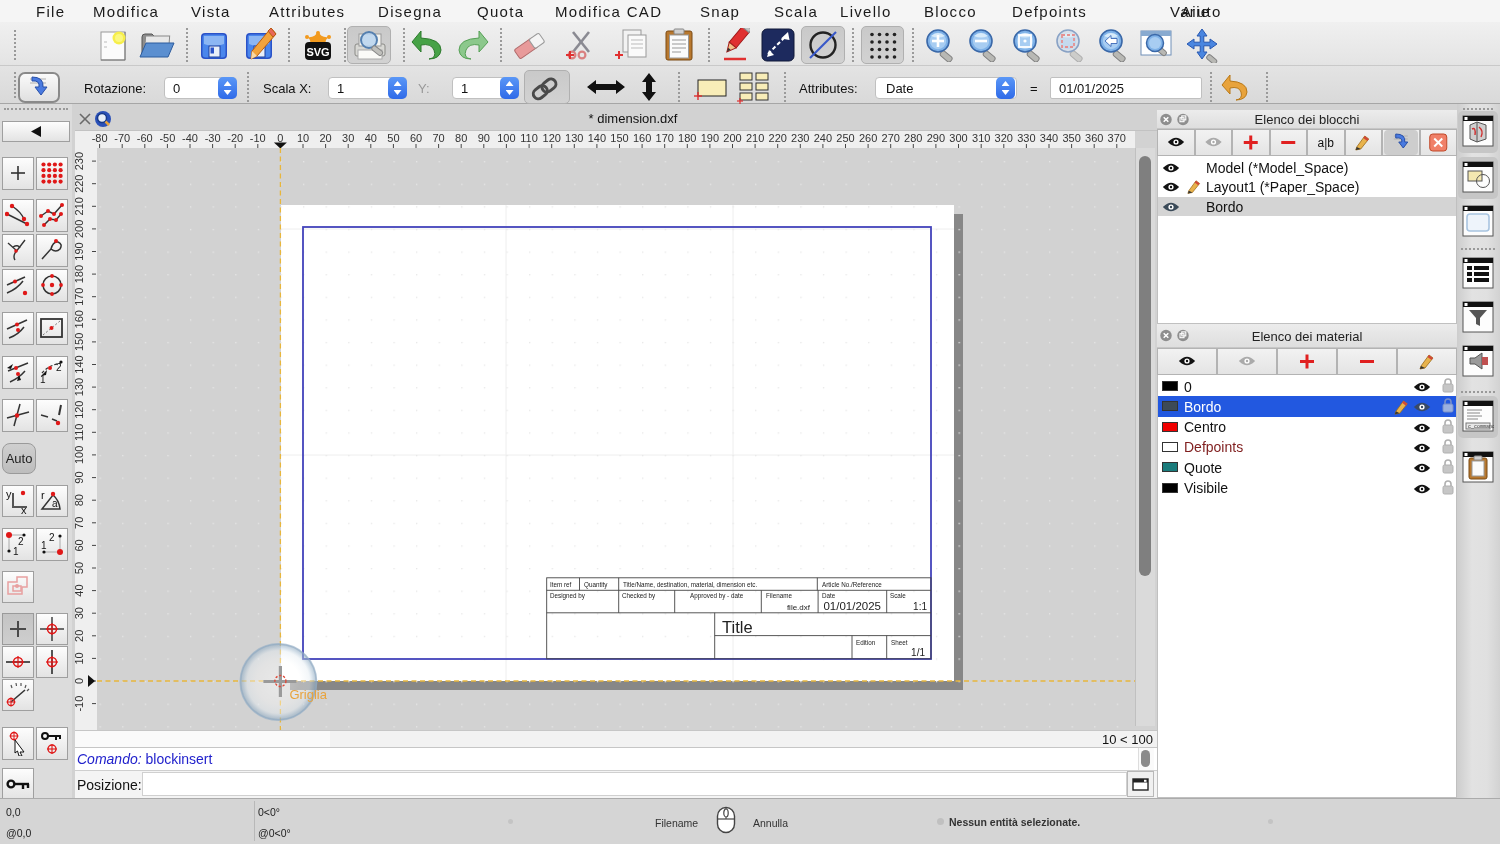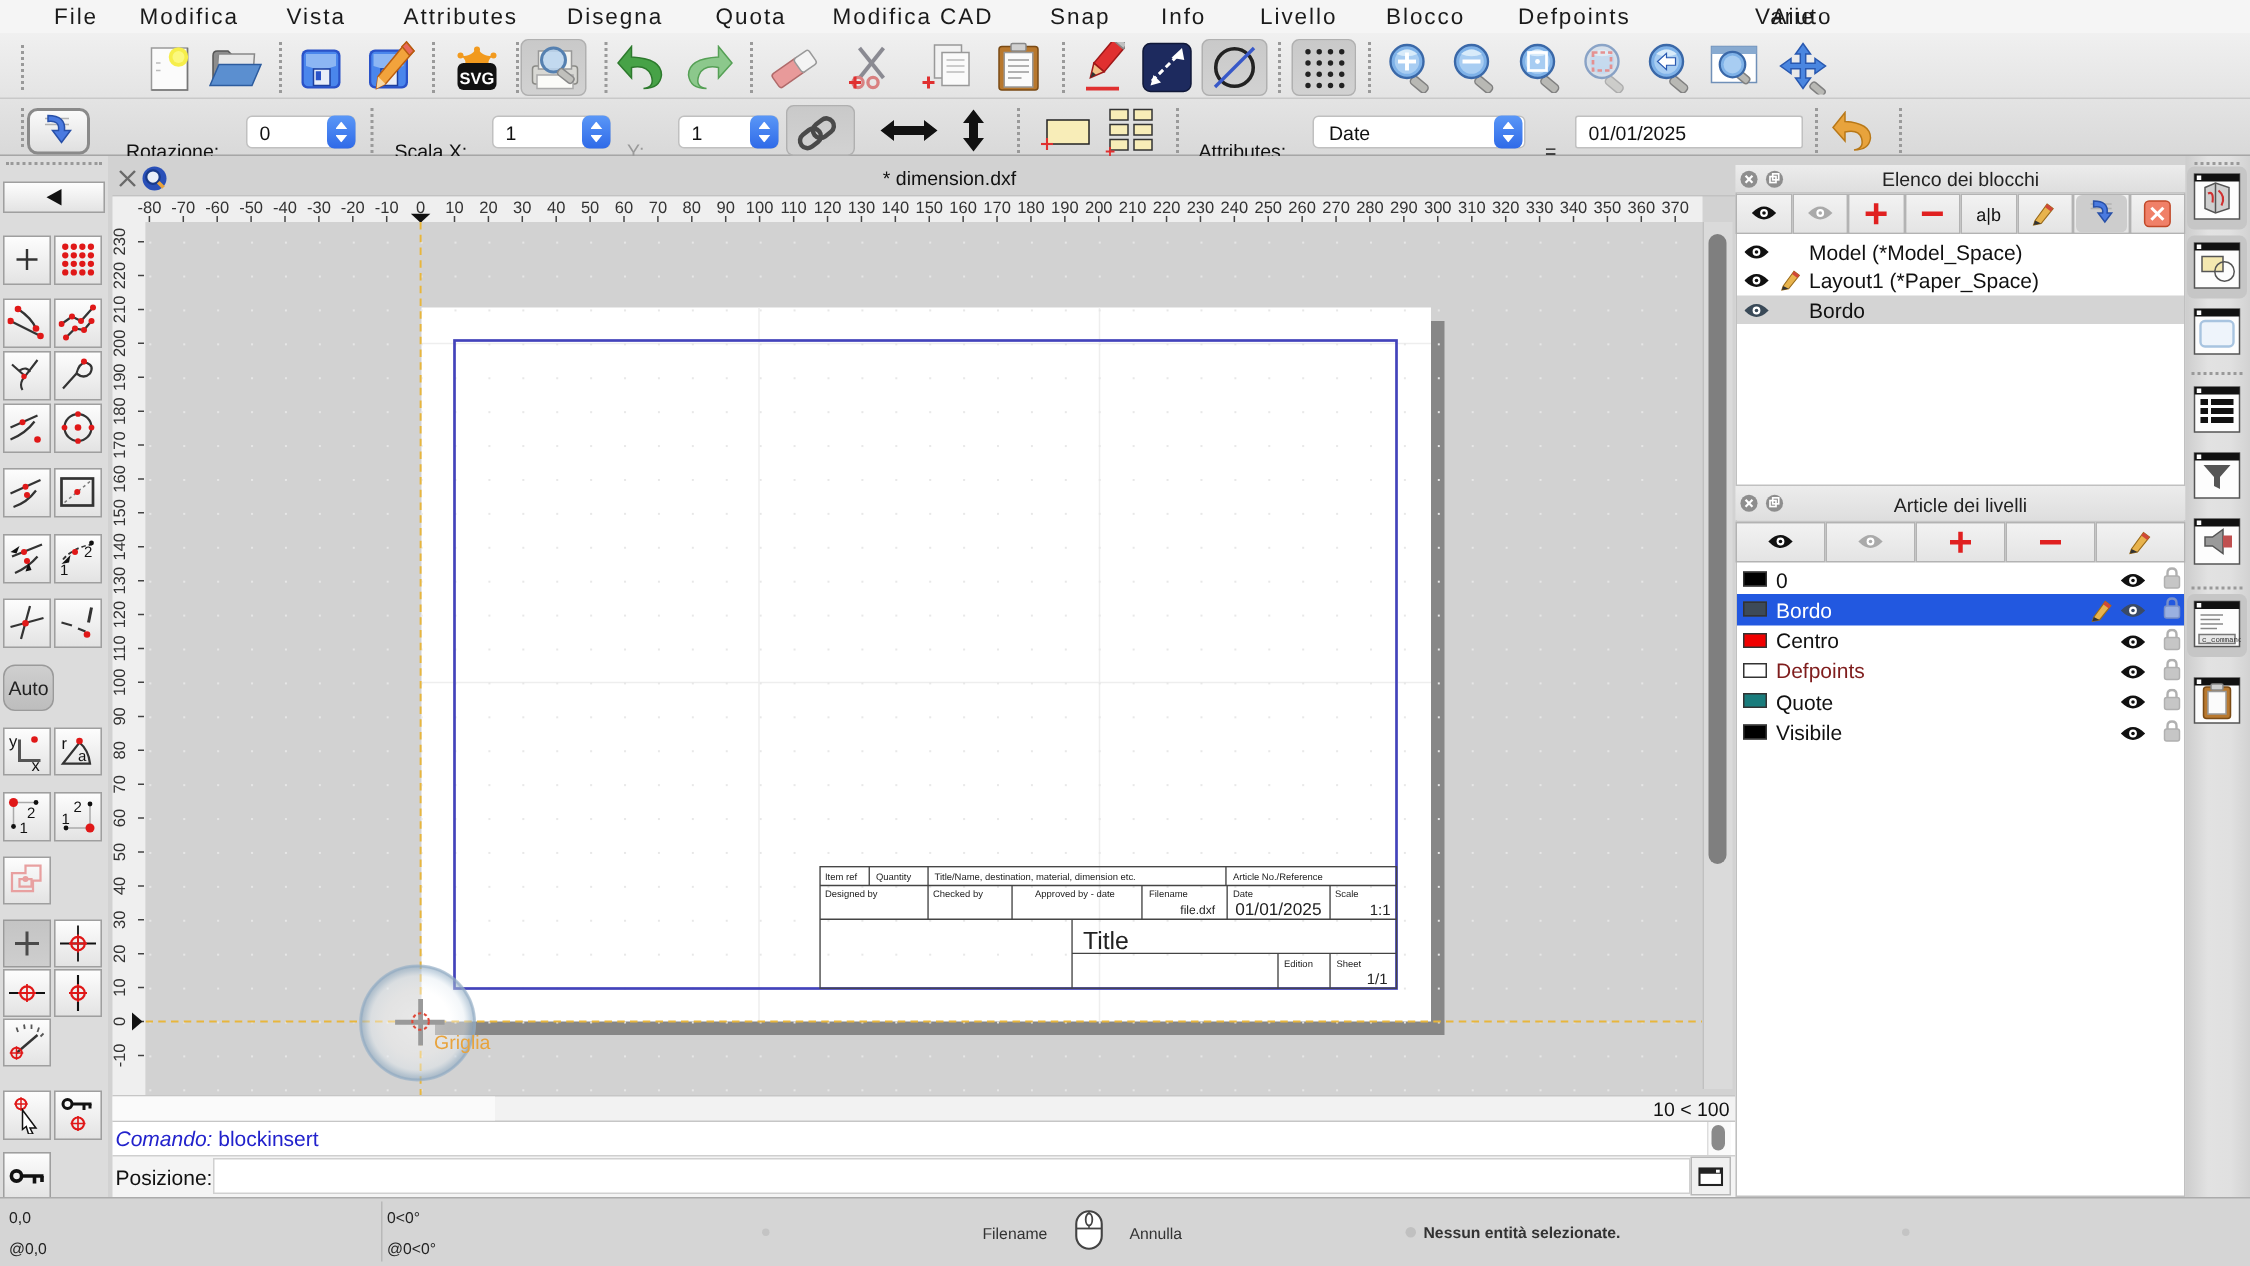--- a/index.html
+++ b/index.html
@@ -4,21 +4,21 @@
 html,body { width:1500px; height:844px; font-family:"Liberation Sans",sans-serif;
   overflow:hidden; background:#d2d2d2; }
 .a { position:absolute; }
 .menubar { left:0; top:0; width:1500px; height:22px; background:#f5f5f5;
   font-size:15px; letter-spacing:1.3px; color:#1a1a1a; }
 .menubar span { position:absolute; top:3px; }
 .tb { left:0; top:22px; width:1500px; height:82px;
   background:linear-gradient(#f0f0f0,#d9d9d9); border-bottom:1px solid #a6a6a6; }
 .pressed { background:linear-gradient(#c9c9c9,#d2d2d2); border:1px solid #b0b0b0; border-radius:5px; }
 .vsep { width:0; border-left:2px dotted #9a9a9a; }
-label.l { position:absolute; font-size:13px; color:#111;margin-top:12px; }
+label.l { position:absolute; font-size:13px; color:#111; }
 .fld { position:absolute; background:#fff; border:1px solid #c0c0c0; border-radius:4px;
   font-size:13px; color:#111; }
 .stepper { position:absolute; width:19px; height:22px; border-radius:5px;
   background:linear-gradient(#5a97f7,#2f6ae8); }
 .stepper:before { content:""; position:absolute; left:5.5px; top:4px; width:8px; height:5px;
   background:#fff; clip-path:polygon(50% 0,100% 100%,0 100%); }
 .stepper:after { content:""; position:absolute; left:5.5px; bottom:4px; width:8px; height:5px;
   background:#fff; clip-path:polygon(0 0,100% 0,50% 100%); }
 .palbtn { position:absolute; background:linear-gradient(#fdfdfd,#e3e3e3);
   border:1px solid #9f9f9f; }
@@ -29,21 +29,21 @@
 <body>
 <div class="a menubar">
     <span style="left:36px">File</span>
     <span style="left:93px">Modifica</span>
     <span style="left:191px">Vista</span>
     <span style="left:269px">Attributes</span>
     <span style="left:378px">Disegna</span>
     <span style="left:477px">Quota</span>
     <span style="left:555px">Modifica CAD</span>
     <span style="left:700px">Snap</span>
-    <span style="left:774px">Info</span>
+    <span style="left:774px">Scala</span>
     <span style="left:840px">Livello</span>
     <span style="left:924px">Blocco</span>
     <span style="left:1012px">Defpoints</span>
     <span style="left:1170px">Varie</span>
     <span style="left:1181px">Aiuto</span>
   </div>
 <div class="a tb"></div>
 <div class="a" style="left:0;top:65px;width:1500px;height:1px;background:#c9c9c9"></div>
 <div class="a vsep" style="left:186px;top:28px;height:34px"></div>
 <div class="a vsep" style="left:288px;top:28px;height:34px"></div>
@@ -927,21 +927,21 @@
     <g stroke="#fff" stroke-width="1.5">
       <line x1="4.7" y1="5.2" x2="9.3" y2="9.8"></line>
       <line x1="9.3" y1="5.2" x2="4.7" y2="9.8"></line>
     </g>
 <circle cx="24" cy="7.5" r="5.7" fill="#8e8e8e"></circle>
     <g fill="none" stroke="#fff" stroke-width="1.1">
       <rect x="21" y="5.7" width="4" height="4"></rect>
       <rect x="22.8" y="3.9" width="4" height="4"></rect>
     </g>
 </svg>
-<div class="a paneltitle" style="left:1157px;top:329px;width:300px">Article dei livelli</div>
+<div class="a paneltitle" style="left:1157px;top:329px;width:300px">Elenco dei material</div>
 <div class="ptbtn" style="left:1157.0px;top:348px;width:60.0px;height:27px"></div>
 <div class="ptbtn" style="left:1217.0px;top:348px;width:60.0px;height:27px"></div>
 <div class="ptbtn" style="left:1277.0px;top:348px;width:60.0px;height:27px"></div>
 <div class="ptbtn" style="left:1337.0px;top:348px;width:60.0px;height:27px"></div>
 <div class="ptbtn" style="left:1397.0px;top:348px;width:60.0px;height:27px"></div>
 <svg class="a" style="left:1157px;top:348px" width="300" height="27" viewBox="0 0 300 27">
     <g transform="translate(22.0,7) scale(1.0)" fill="none" stroke="#111" stroke-width="1.6">
 <path d="M1,6 Q8,-1 15,6 Q8,13 1,6 Z" fill="#111"></path>
       <circle cx="8" cy="6" r="2.6" fill="#fff" stroke="none"></circle>
       <circle cx="8" cy="6" r="1.2" fill="#111" stroke="none"></circle>

